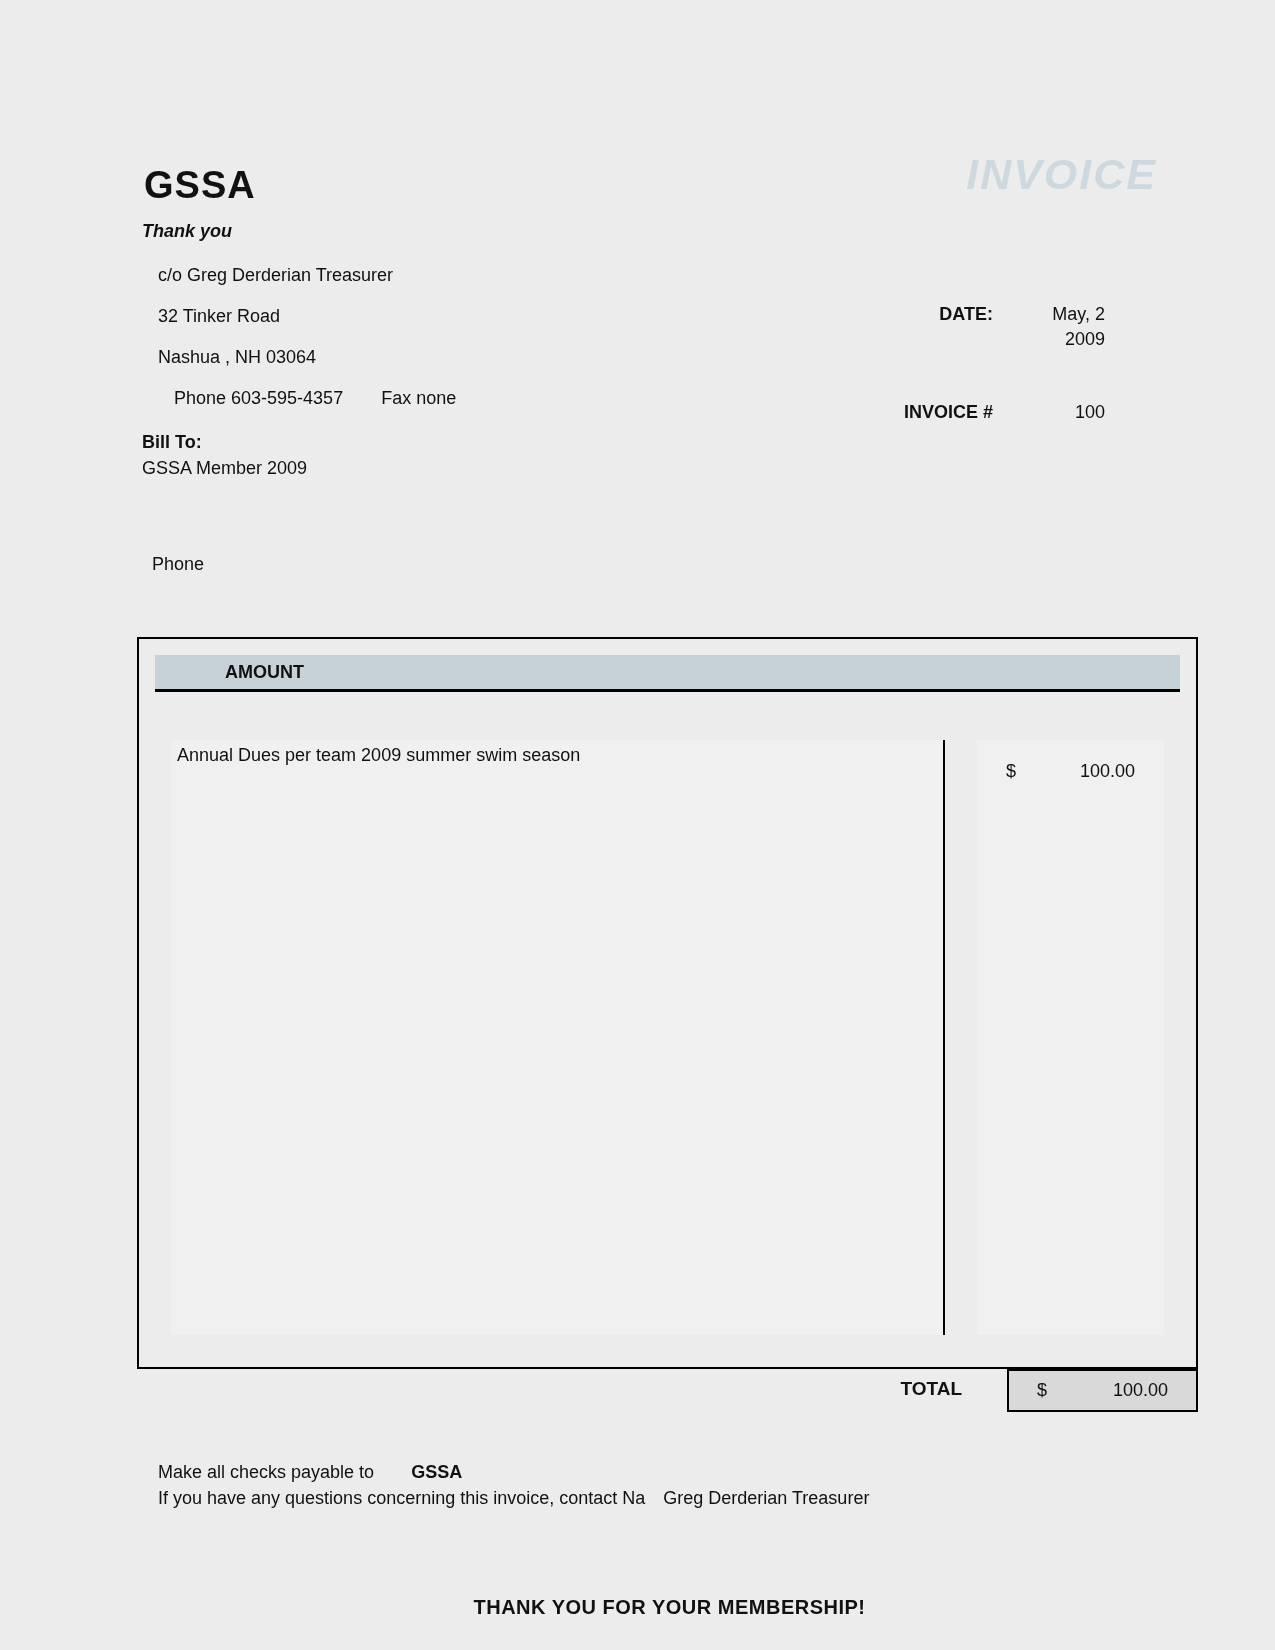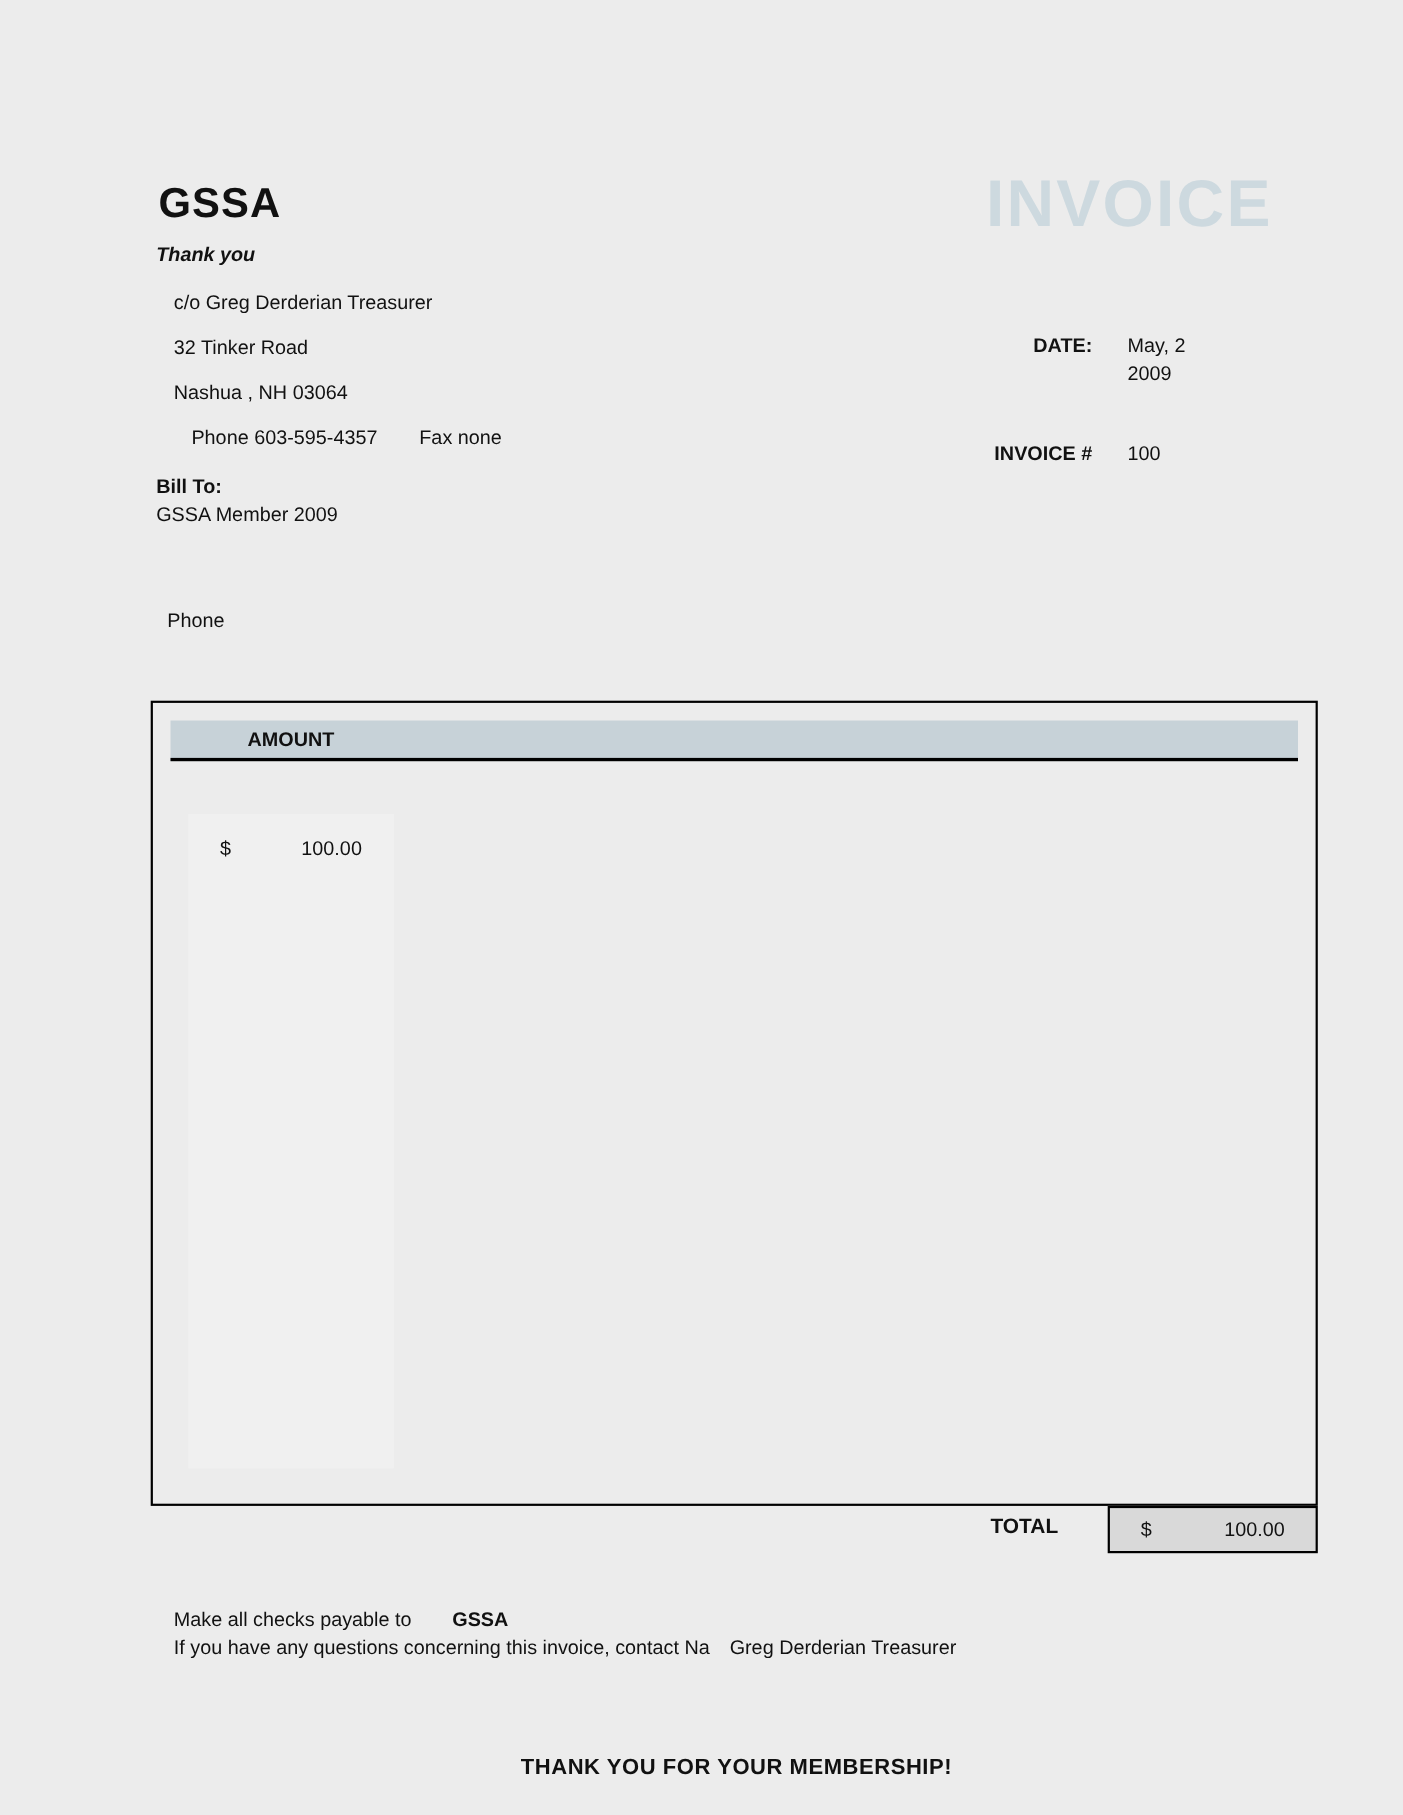--- a/index.html
+++ b/index.html
@@ -15,30 +15,30 @@
   html,body{width:1275px;height:1650px;}
   body{
     background:var(--page-bg);
     font-family:"Liberation Sans","DejaVu Sans",sans-serif;
     color:var(--text);
   }
   .page{position:relative;width:1275px;height:1650px;overflow:hidden;}
   .abs{position:absolute;}
 
   .company{left:80px;top:100px;font-size:38px;font-weight:bold;letter-spacing:1px;}
-  .watermark{right:150px;top:86px;font-size:60px;font-weight:bold;color:var(--watermark);letter-spacing:2px;}
+  .watermark{right:150px;top:86px;font-size:43px;font-weight:bold;color:var(--watermark);letter-spacing:2px;font-style:italic;}
 
   .tagline{left:78px;top:157px;font-size:18px;font-weight:bold;font-style:italic;}
   .addr{left:78px;top:183px;font-size:18px;line-height:25px;}
   .fax{margin-left:22px;}
 
   .meta{left:600px;top:206px;width:473px;font-size:18px;line-height:25px;}
   .meta-row{display:flex;}
   .meta-label{width:297px;text-align:right;font-weight:bold;}
-  .meta-value{flex:1;text-align:left;}
+  .meta-value{flex:1;text-align:right;}
   .meta-value.it{font-style:italic;}
 
   .billto-label{left:78px;top:368px;font-size:18px;font-weight:bold;}
   .billto-name{left:78px;top:394px;font-size:18px;}
   .billto-phone{left:88px;top:490px;font-size:18px;}
 
   .invoice-table{
     left:73px;top:573px;width:1061px;height:732px;
     border:2px solid var(--border);
     display:flex;flex-direction:column;
@@ -94,20 +94,21 @@
 
   <div class="abs billto-label">Bill To:</div>
   <div class="abs billto-name">GSSA Member 2009</div>
   <div class="abs billto-phone">Phone</div>
 
   <div class="abs invoice-table">
     <div class="t-header">
       <div class="h-amt">AMOUNT</div>
     </div>
     <div class="t-body">
+      <div class="c-desc">Annual Dues per team 2009 summer swim season</div>
       <div class="c-amt">
         <span>$</span>
         <span>100.00</span>
       </div>
     </div>
   </div>
 
   <div class="abs total-label">TOTAL</div>
   <div class="abs total-cell">
     <span>$</span>

